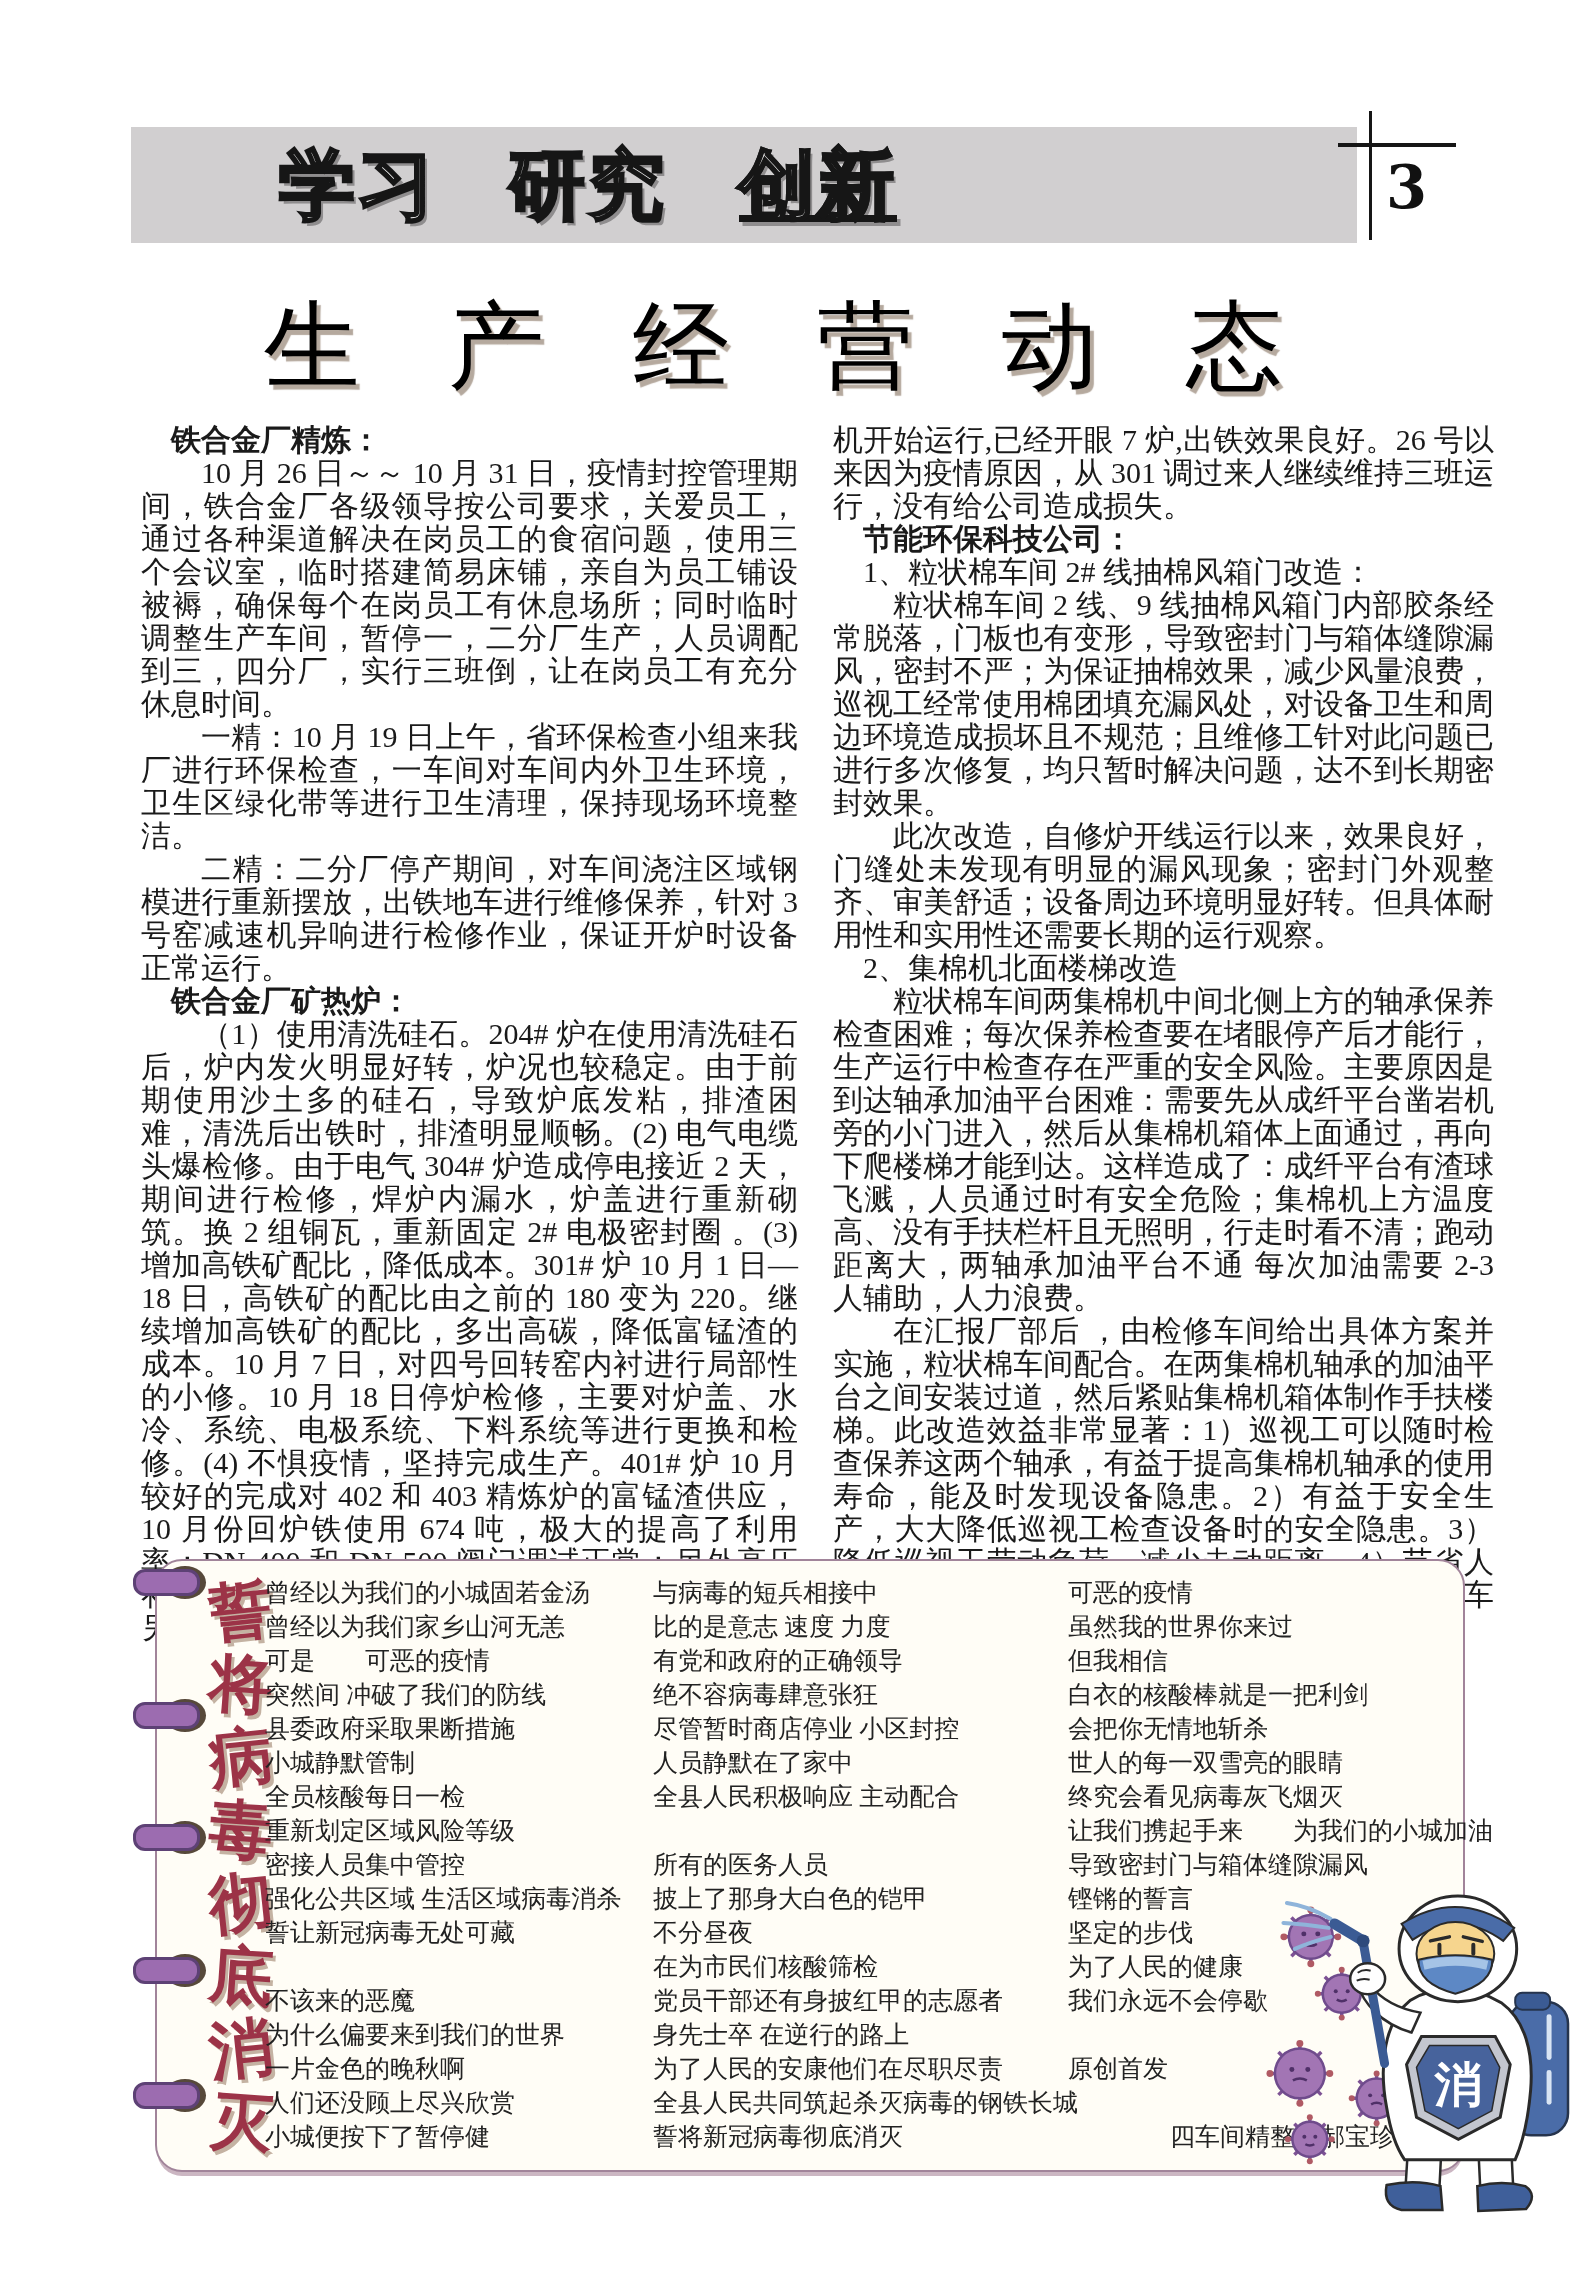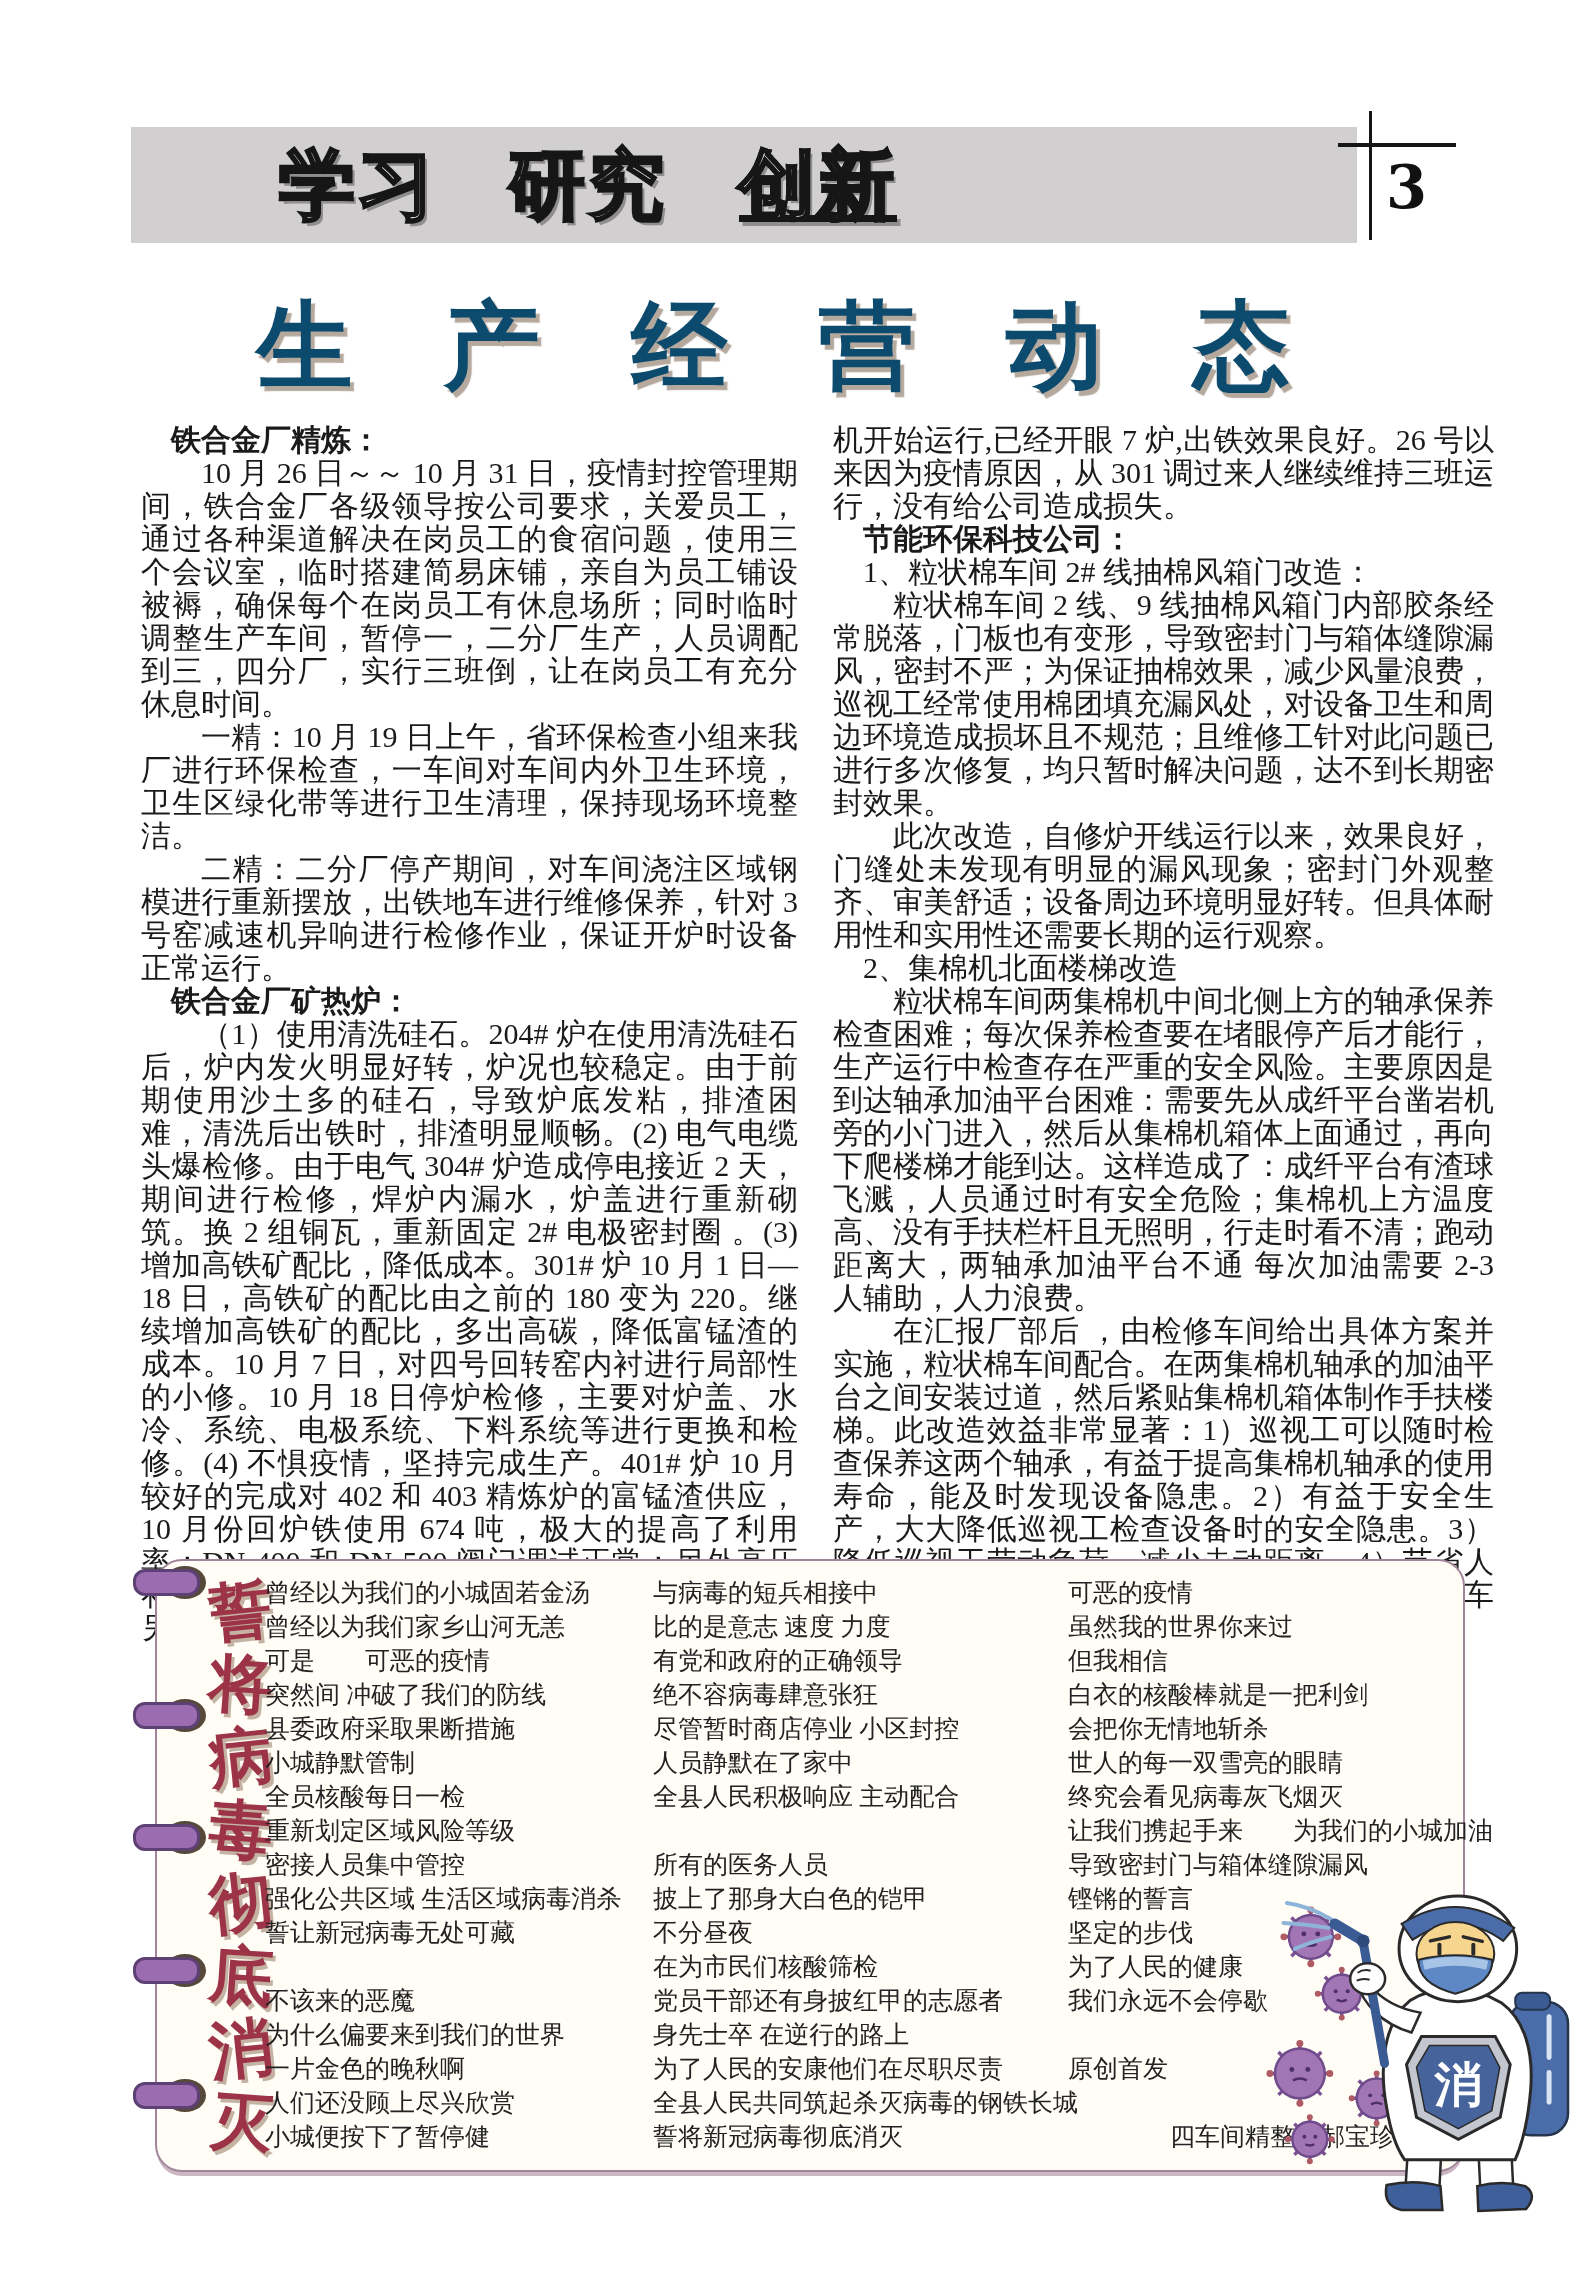--- a/index.html
+++ b/index.html
@@ -16,21 +16,21 @@
   .banner-words span:last-child{margin-right:0;text-decoration:underline;}
 
   
   .crop-v{position:absolute;left:1369px;top:111px;width:2.5px;height:129px;background:#161616;}
   .crop-h{position:absolute;left:1338px;top:143px;width:118px;height:4px;background:#161616;}
   .pagenum{position:absolute;left:1386px;top:153px;font-size:59px;font-weight:bold;
         font-family:"DejaVu Serif",serif;color:#111;}
 
   
   .masthead{position:absolute;left:0;top:283px;width:1575px;text-align:center;
-        font-size:96px;font-weight:bold;letter-spacing:29px;color:#0c4a6e;
+        font-size:96px;font-weight:normal;letter-spacing:29px;color:#000000;
         font-family:"DejaVu Serif",serif;text-shadow:4px 5px 1px #b5a99e;white-space:nowrap;}
 
   
   .col{position:absolute;top:423px;font-size:30px;line-height:33px;text-align:justify;}
   .colL{left:141px;width:657px;}
   .colR{left:809px;width:661px;margin-left:24px;}
   .col p{margin:0;}
   .h{font-weight:bold;font-family:"Liberation Sans",sans-serif;text-indent:1em;}
   .p2{text-indent:2em;}
   .p1{text-indent:1em;}

